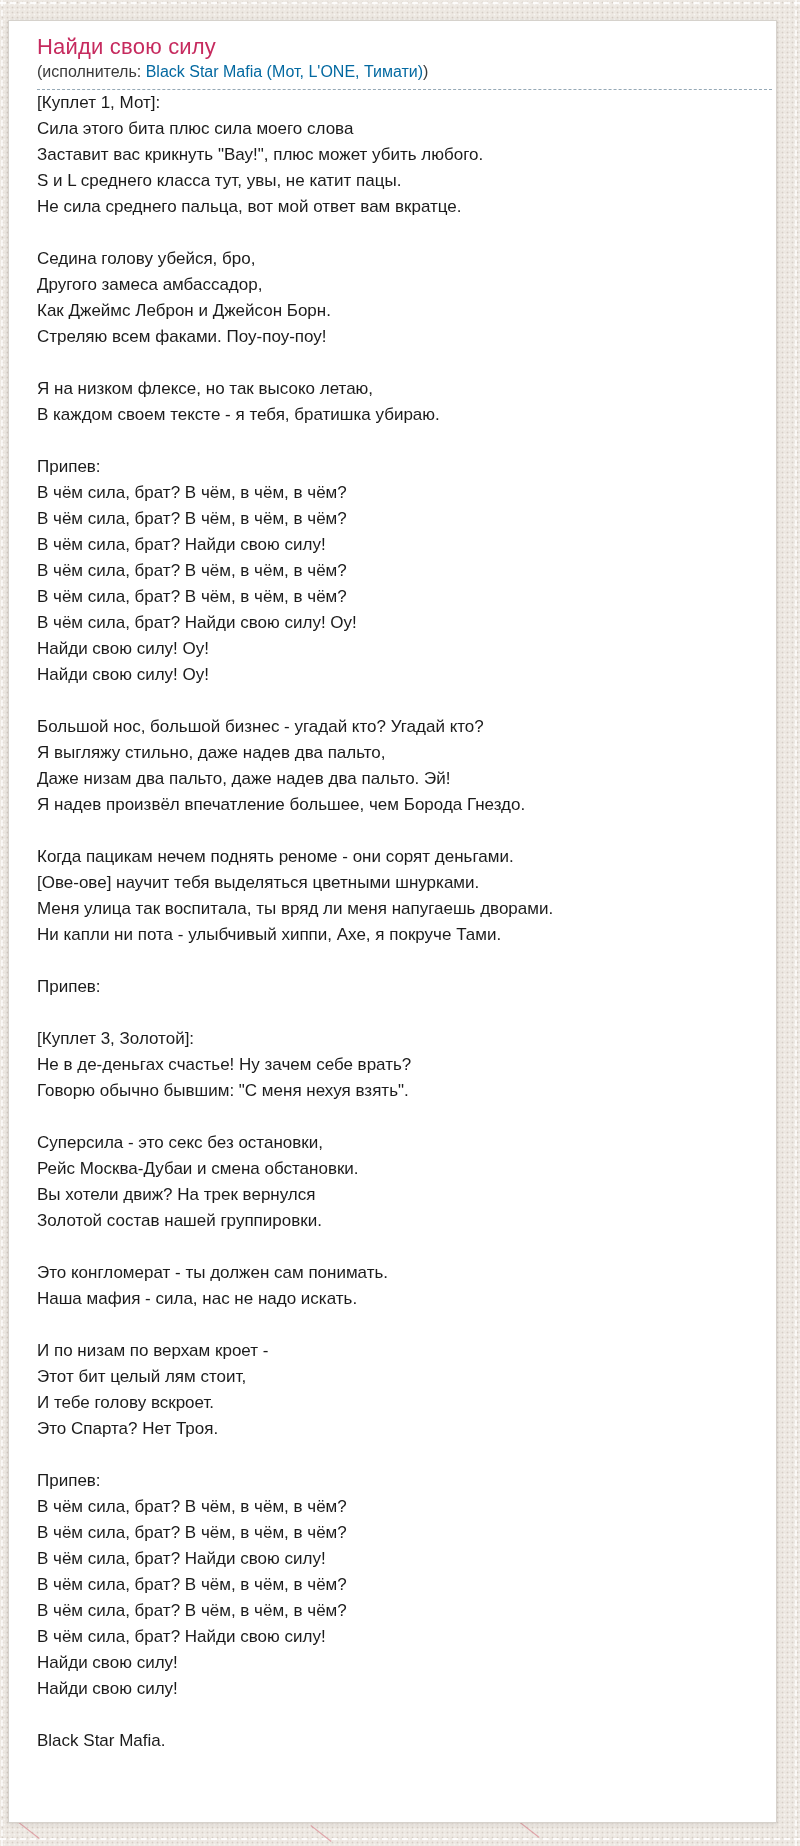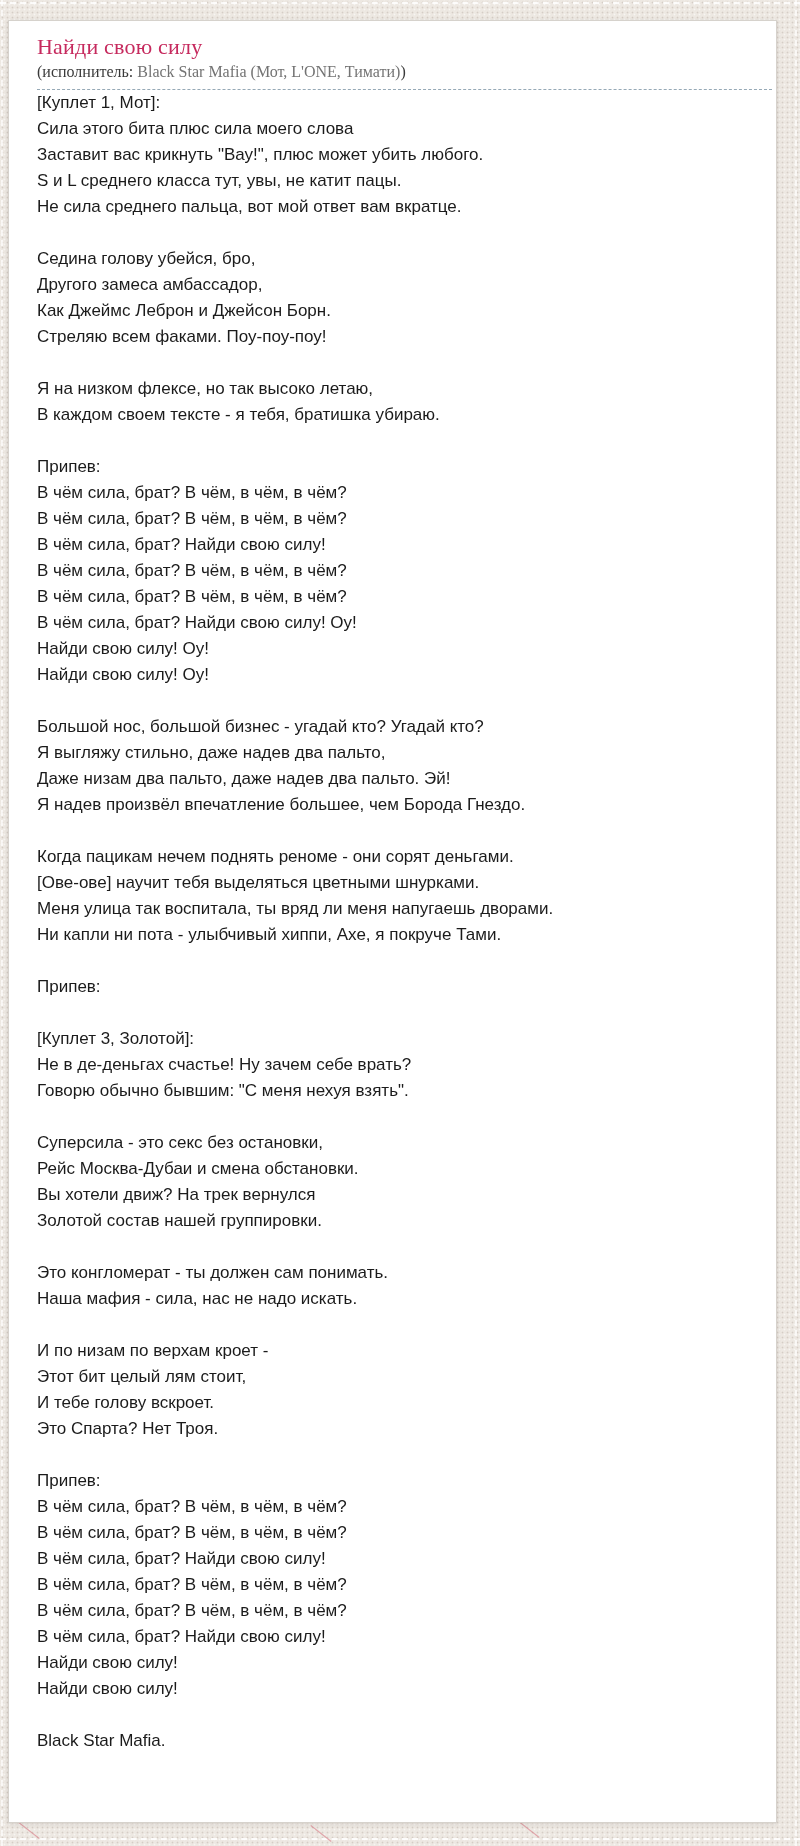--- a/index.html
+++ b/index.html
@@ -56,23 +56,23 @@
 <div class="stitch-h" style="top:2px"></div>
 <div class="stitch-h" style="top:1838px"></div>
 <div class="stitch-v" style="left:1px"></div>
 <div class="stitch-v" style="left:795px"></div>
 <div class="scratch" style="left:16px;  top:1830px"></div>
 <div class="scratch" style="left:308px; top:1833px"></div>
 <div class="scratch" style="left:516px; top:1829px"></div>
 
 <div class="card">
 
-  <div class="header" style="border-bottom-color: rgb(150, 169, 182); font-family: Liberation Serif, serif;">
+  <div class="header" style="border-bottom-color: rgb(150, 169, 182);">
     <h1 class="song-title" style="color: rgb(198, 42, 94);">Найди свою силу</h1>
-    <div class="subtitle"><span>(исполнитель: </span><a class="artist-link" style="color: #737373;">Black Star Mafia (Мот, L'ONE, Тимати)</a><span>)</span></div>
+    <div class="subtitle"><span>(исполнитель: </span><a class="artist-link" style="color: #0369a1;">Black Star Mafia (Мот, L'ONE, Тимати)</a><span>)</span></div>
   </div>
 
   <div class="lyrics" id="lyrics" style="color: rgb(27, 27, 27);">
       <div class="lyric-line">[Куплет 1, Мот]:</div>
       <div class="lyric-line">Сила этого бита плюс сила моего слова</div>
       <div class="lyric-line">Заставит вас крикнуть "Вау!", плюс может убить любого.</div>
       <div class="lyric-line">S и L среднего класса тут, увы, не катит пацы.</div>
       <div class="lyric-line">Не сила среднего пальца, вот мой ответ вам вкратце.</div>
       <div class="lyric-line">&nbsp;</div>
       <div class="lyric-line">Седина голову убейся, бро,</div>

